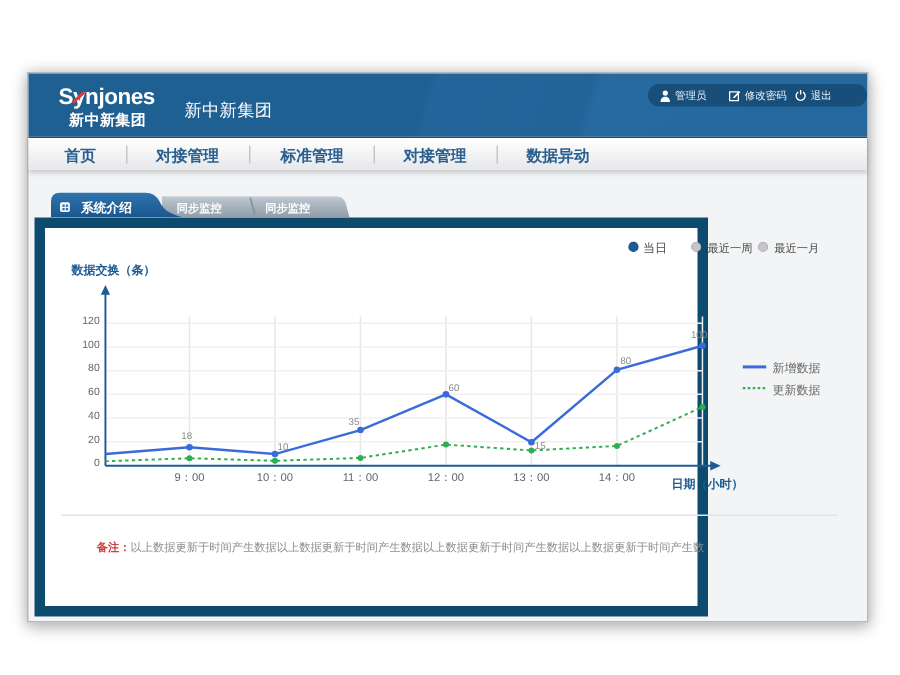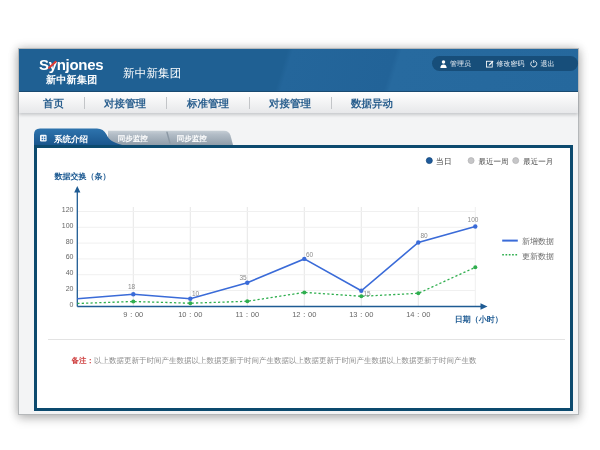--- a/index.html
+++ b/index.html
@@ -37,22 +37,22 @@
 .nav {
   position:absolute; left:0; top:42px; width:100%; height:22px;
   background: linear-gradient(#ffffff, #e7e8ea);
   border-top:1px solid #1a4b71;
   box-shadow: 0 2px 3px rgba(90,95,100,.28);
 }
 .nav .item { position:absolute; top:5px; font-size:10.5px; font-weight:bold; color:#2a5f8e;text-align:center; }
 .nav .sep { position:absolute; top:5px; width:1px; height:12px; background:#c3c5c8; }
 .tabs-svg { position:absolute; left:10px; top:78px; }
 .panel {
-  position:absolute; left:15px; top:96px; width:539px; height:266px;
-  background:#fff; border:3px solid #0c4a6e;
+  position:absolute; left:4px; top:96px; width:449px; height:266px;
+  background:#fff; border:7px solid #0c4a6e;
 }
 .chart-svg { position:absolute; left:0px; top:0px; }
 .note { position:absolute; left:34.5px; top:208px; font-size:7.5px; color:#8d8d8d; white-space:nowrap;text-align:right; }
 .note b { color:#cf4040; font-weight:bold; }
 .sepline { position:absolute; left:11px; top:191px; width:517px; height:1px; background:#e3e3e3; }
 </style>
 </head>
 <body>
 <div class="window">
   <div class="header">

